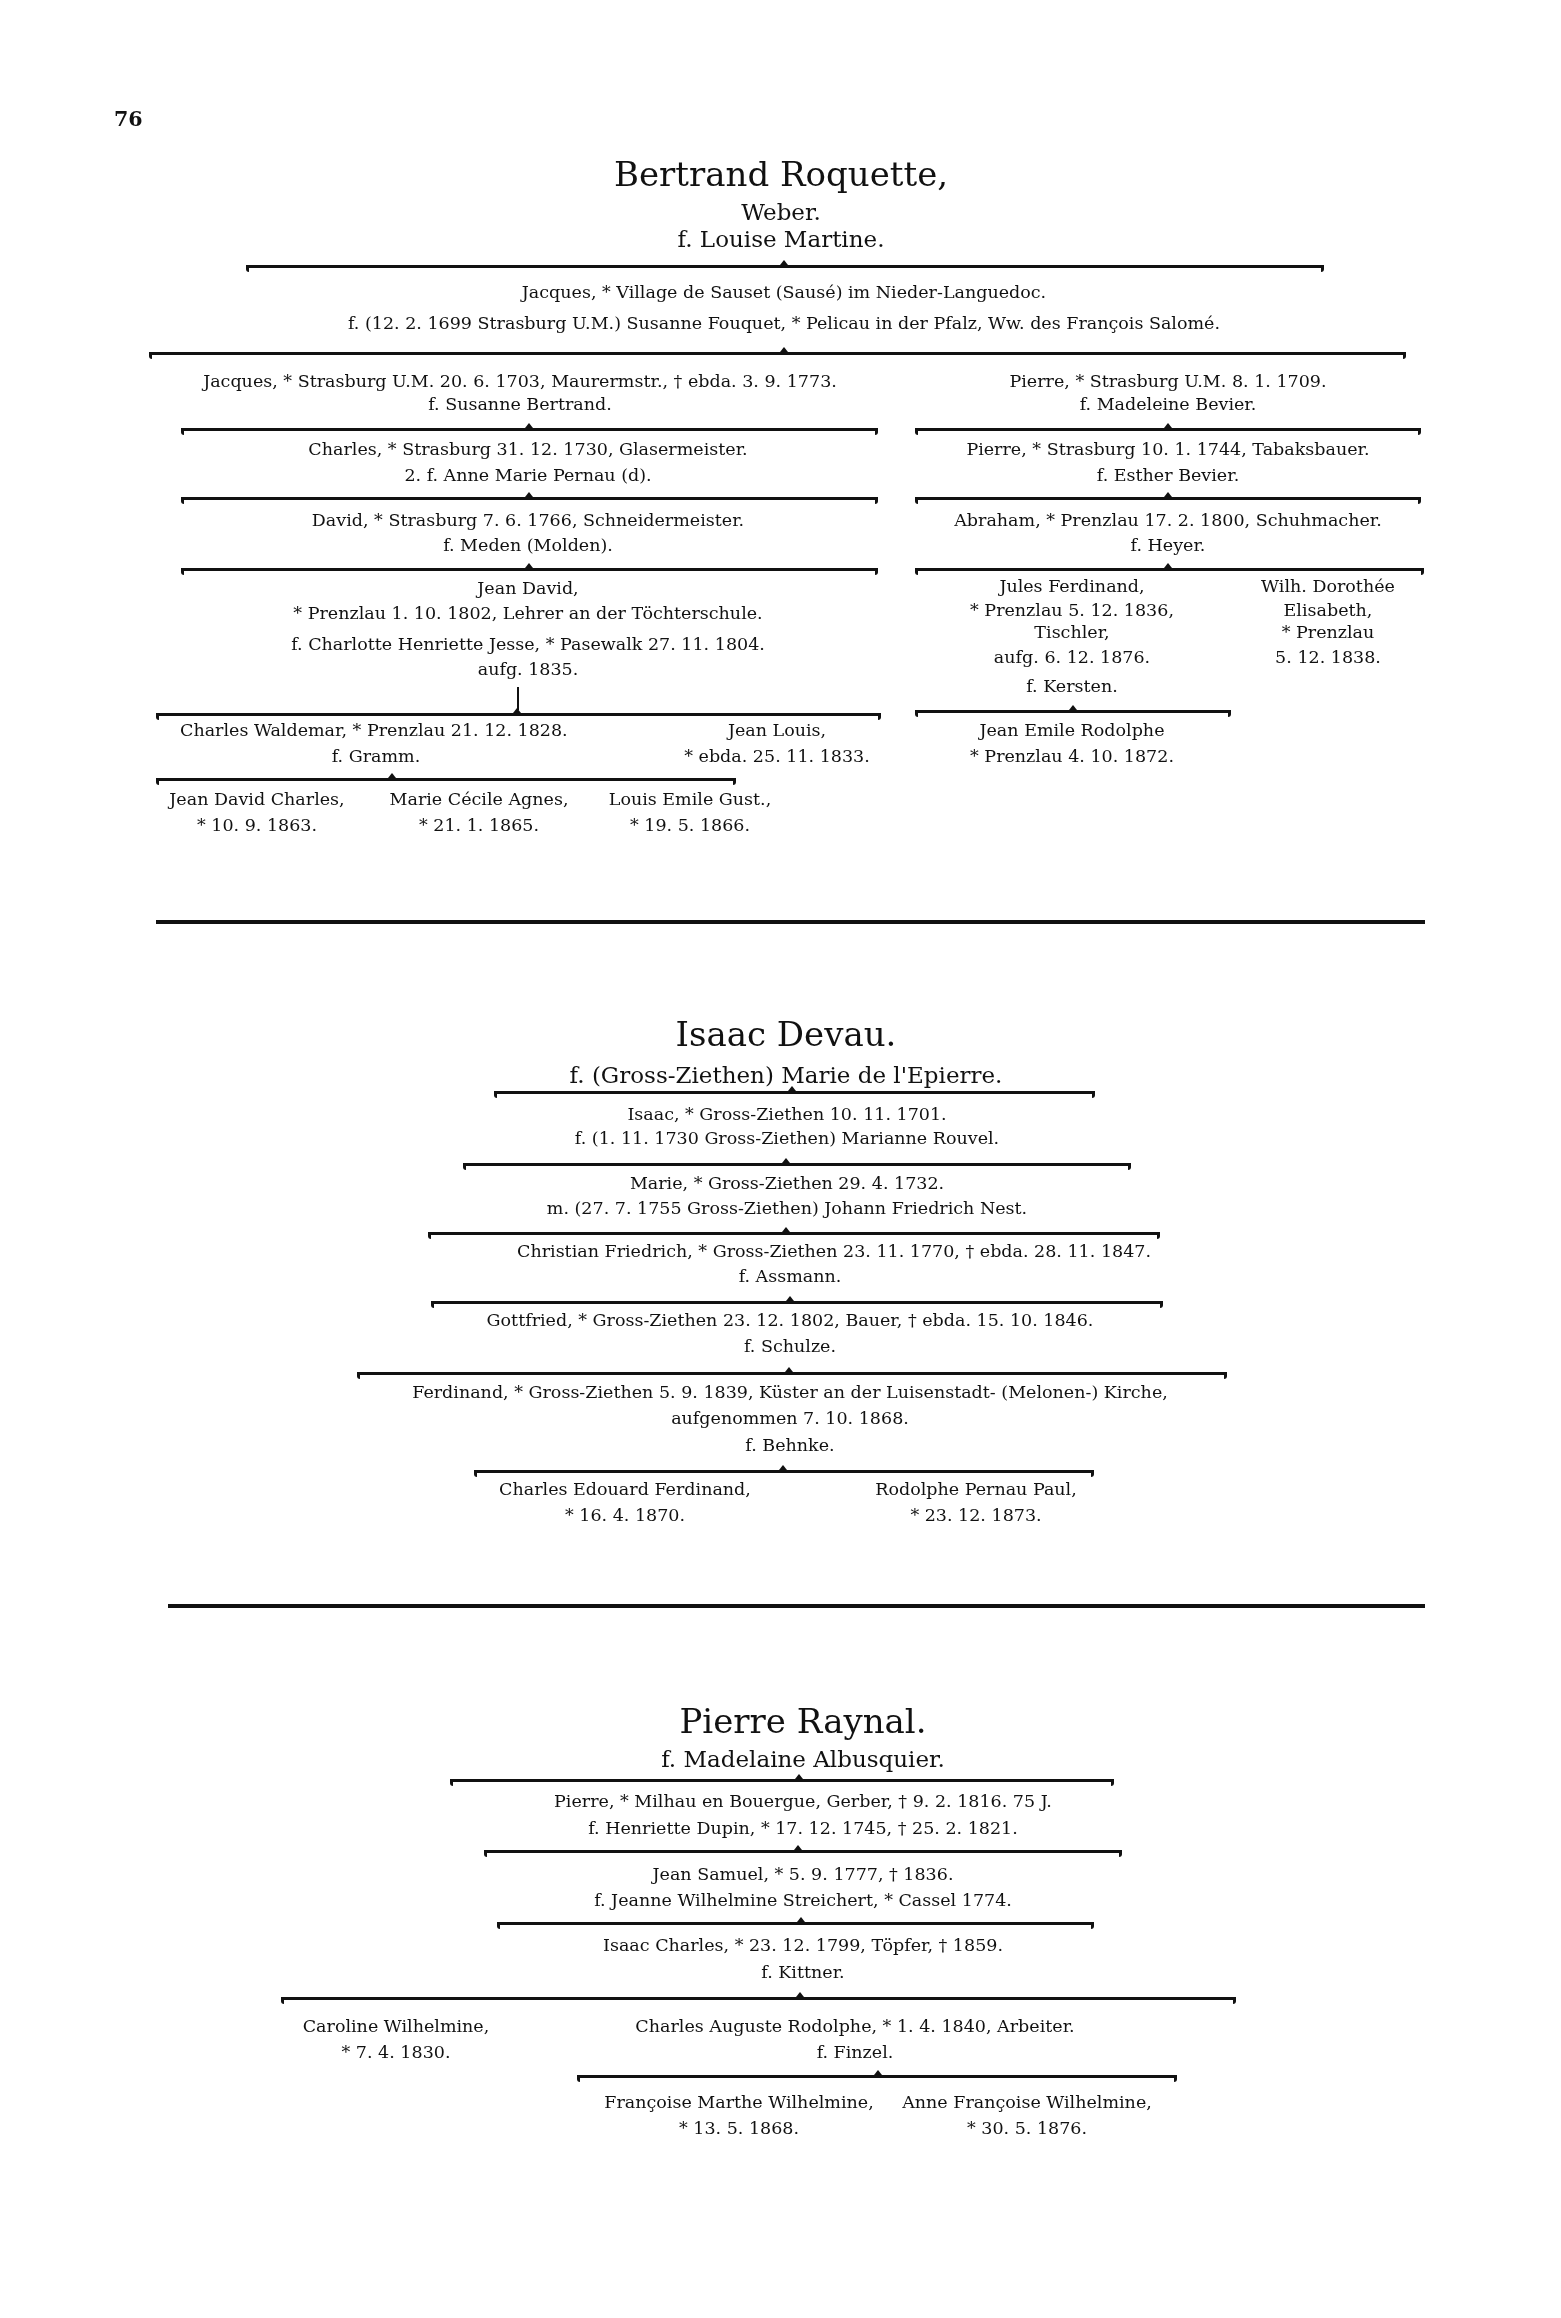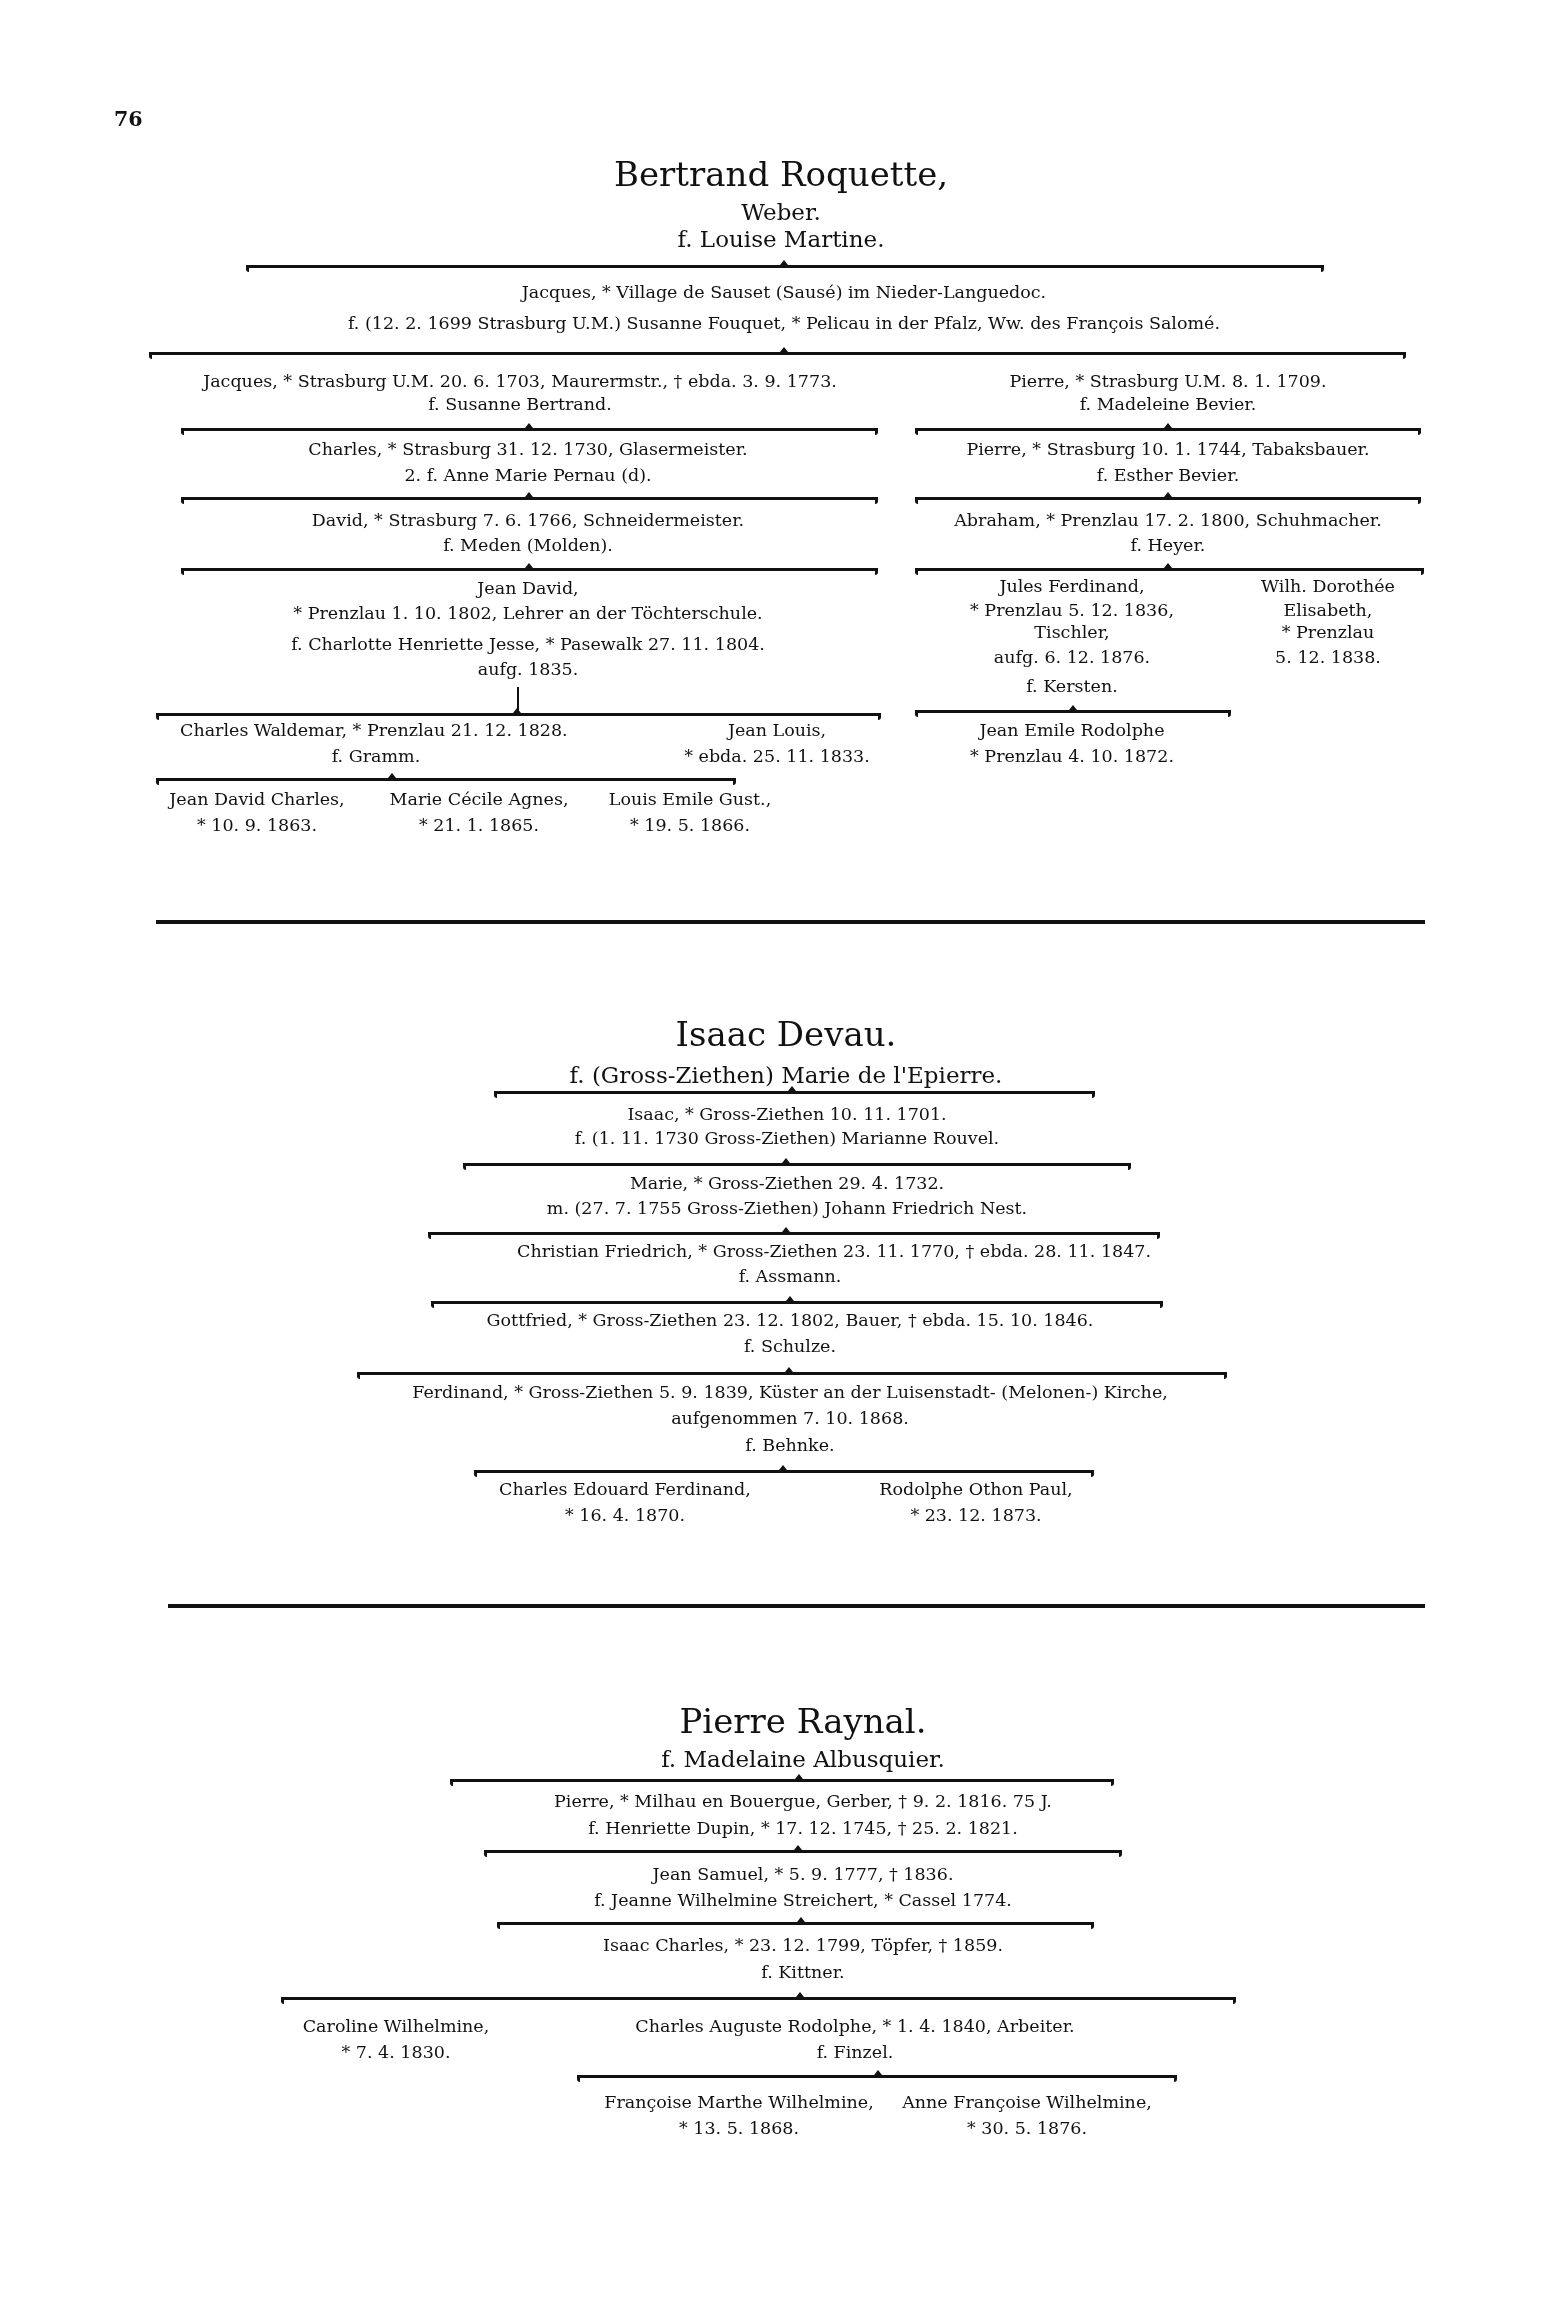--- a/index.html
+++ b/index.html
@@ -154,21 +154,21 @@
 
   <div class="t" style="left:790px; top:1384px;">Ferdinand, * Gross-Ziethen 5. 9. 1839, Küster an der Luisenstadt- (Melonen-) Kirche,</div>
   <div class="t" style="left:790px; top:1410px;">aufgenommen 7. 10. 1868.</div>
   <div class="t" style="left:790px; top:1437px;">f. Behnke.</div>
   <div class="brace" style="left:474px; width:620px; top:1470px;">
       <span class="peak" style="left:309px;"></span>
     </div>
 
   <div class="t" style="left:625px; top:1481px;">Charles Edouard Ferdinand,</div>
   <div class="t" style="left:625px; top:1507px;">* 16. 4. 1870.</div>
-  <div class="t" style="left:976px; top:1481px;">Rodolphe Othon Paul,</div>
+  <div class="t" style="left:976px; top:1481px;">Rodolphe Pernau Paul,</div>
   <div class="t" style="left:976px; top:1507px;">* 23. 12. 1873.</div>
 </div>
 
 <div class="rule" style="left:168px; width:1257px; top:1604px;"></div>
 
 <div>
   <div class="t title" style="left:803px; top:1704px;">Pierre Raynal.</div>
   <div class="t sub" style="left:803px; top:1748px;">f. Madelaine Albusquier.</div>
   <div class="brace" style="left:450px; width:664px; top:1779px;">
       <span class="peak" style="left:349px;"></span>

